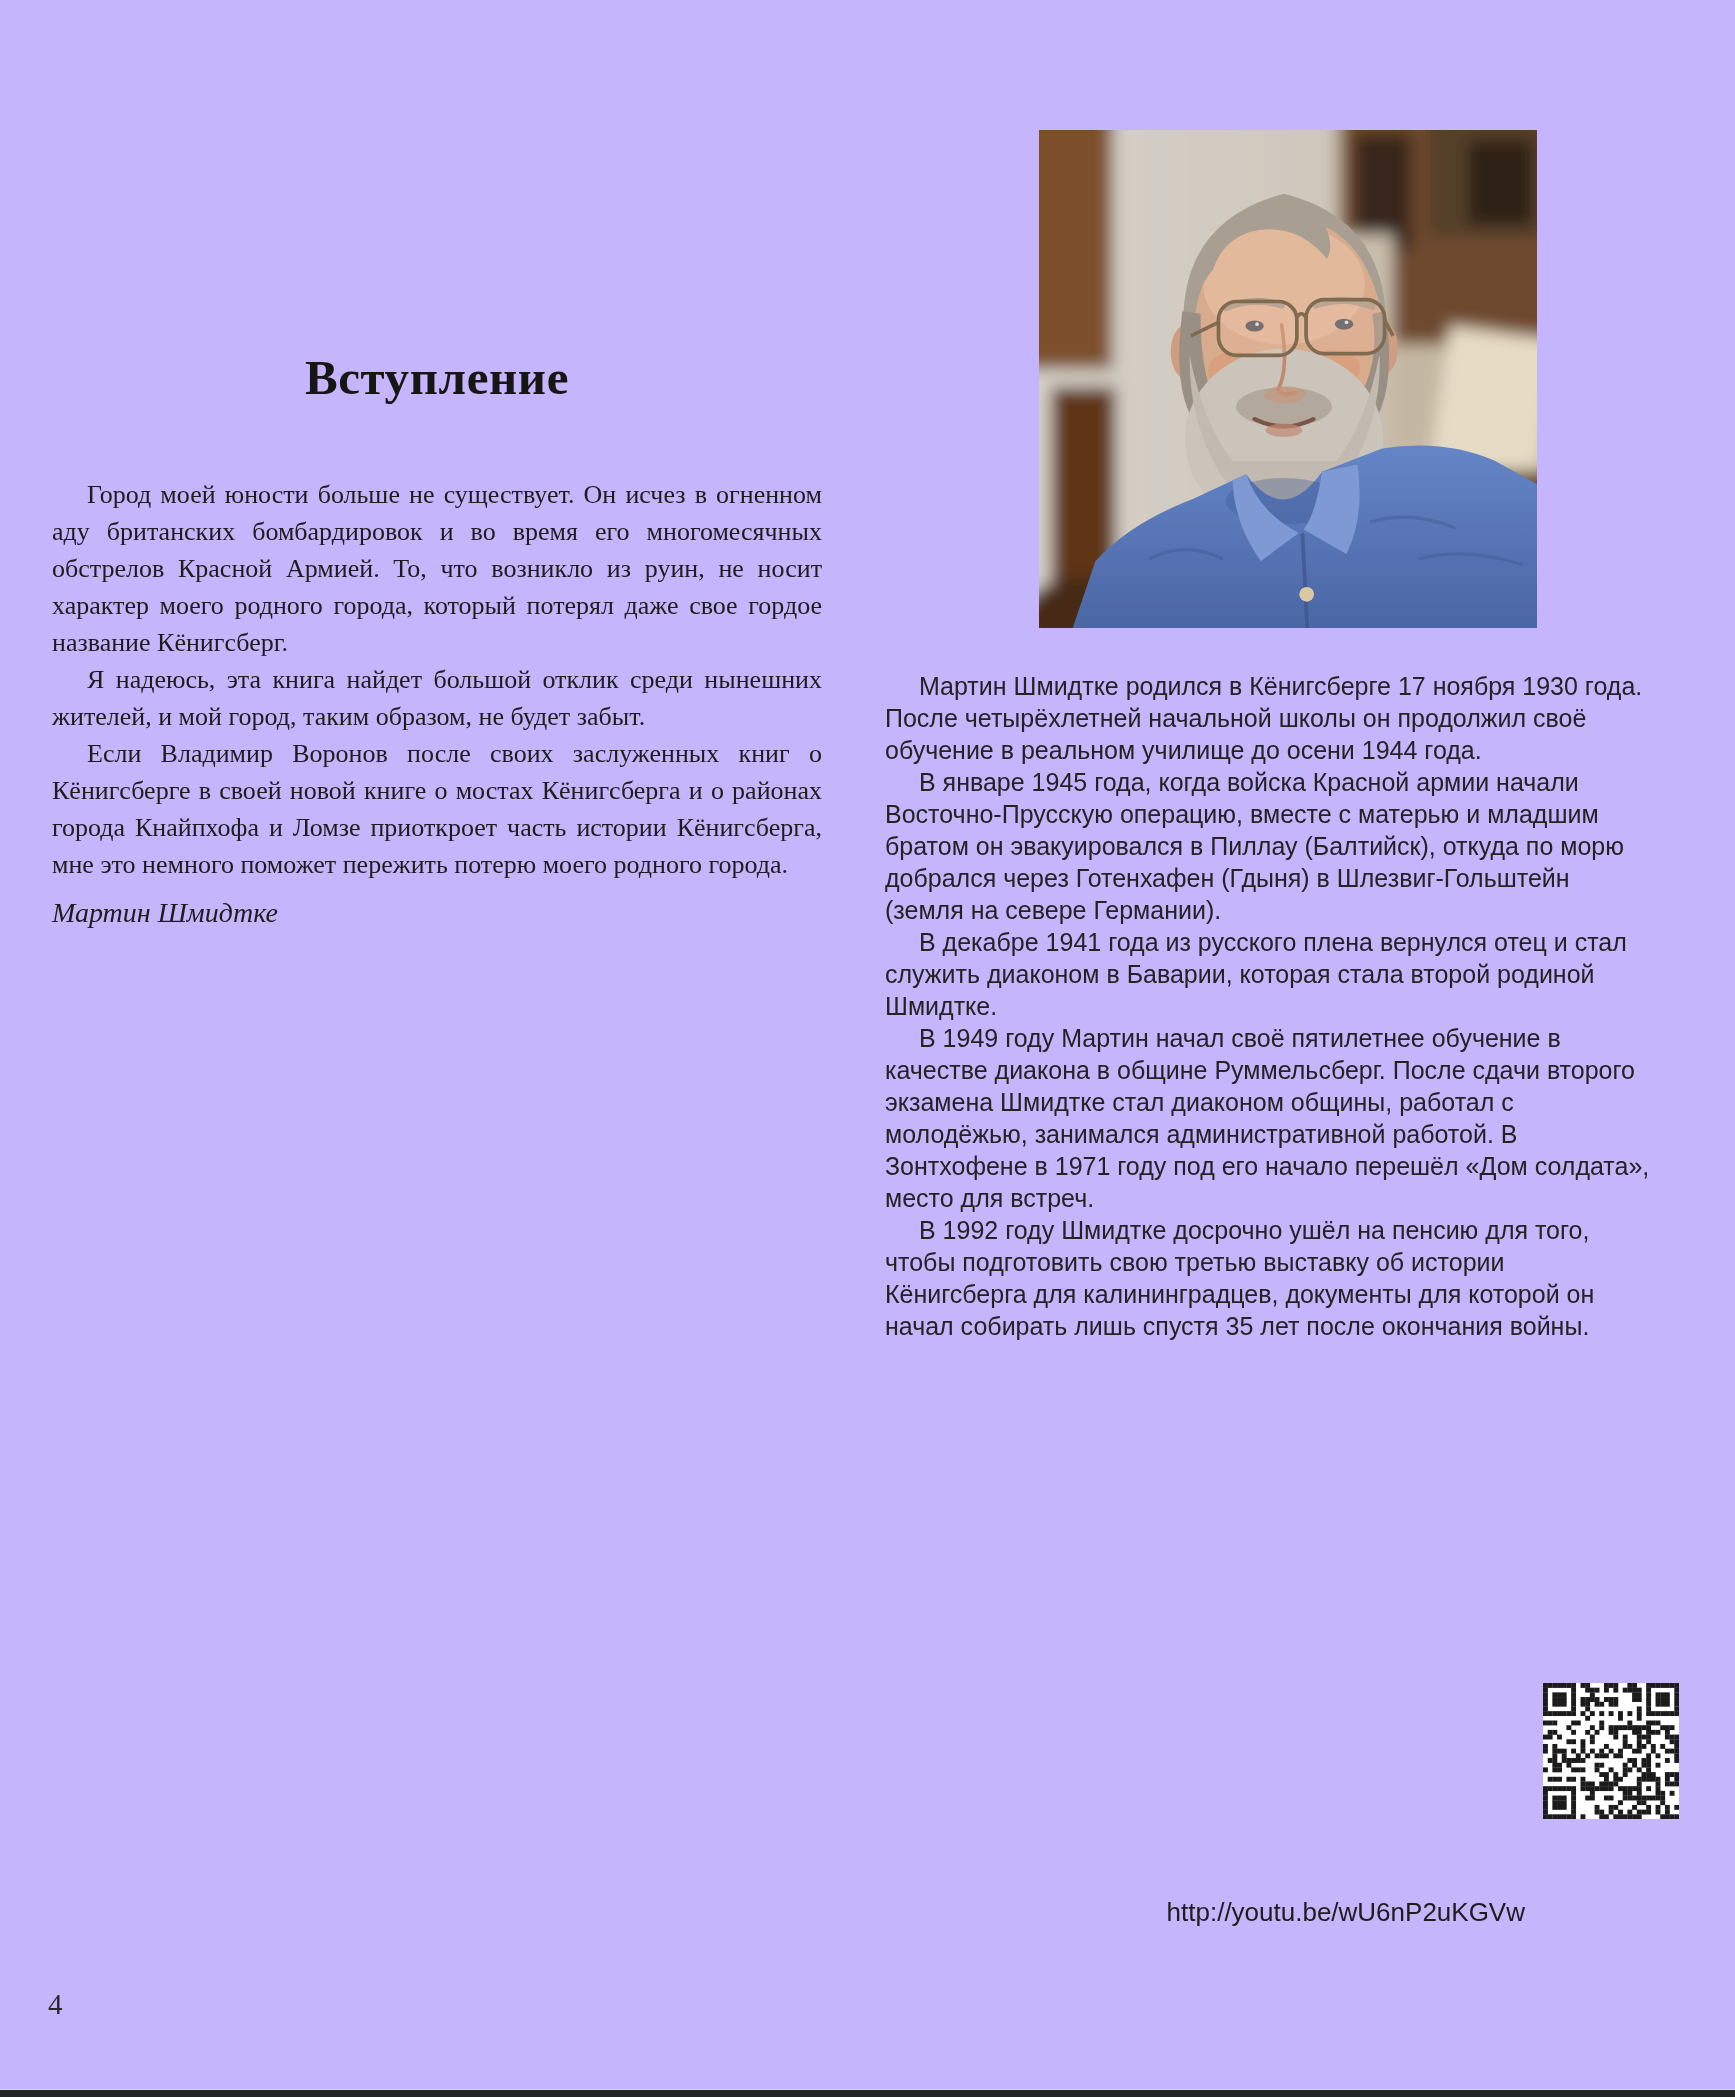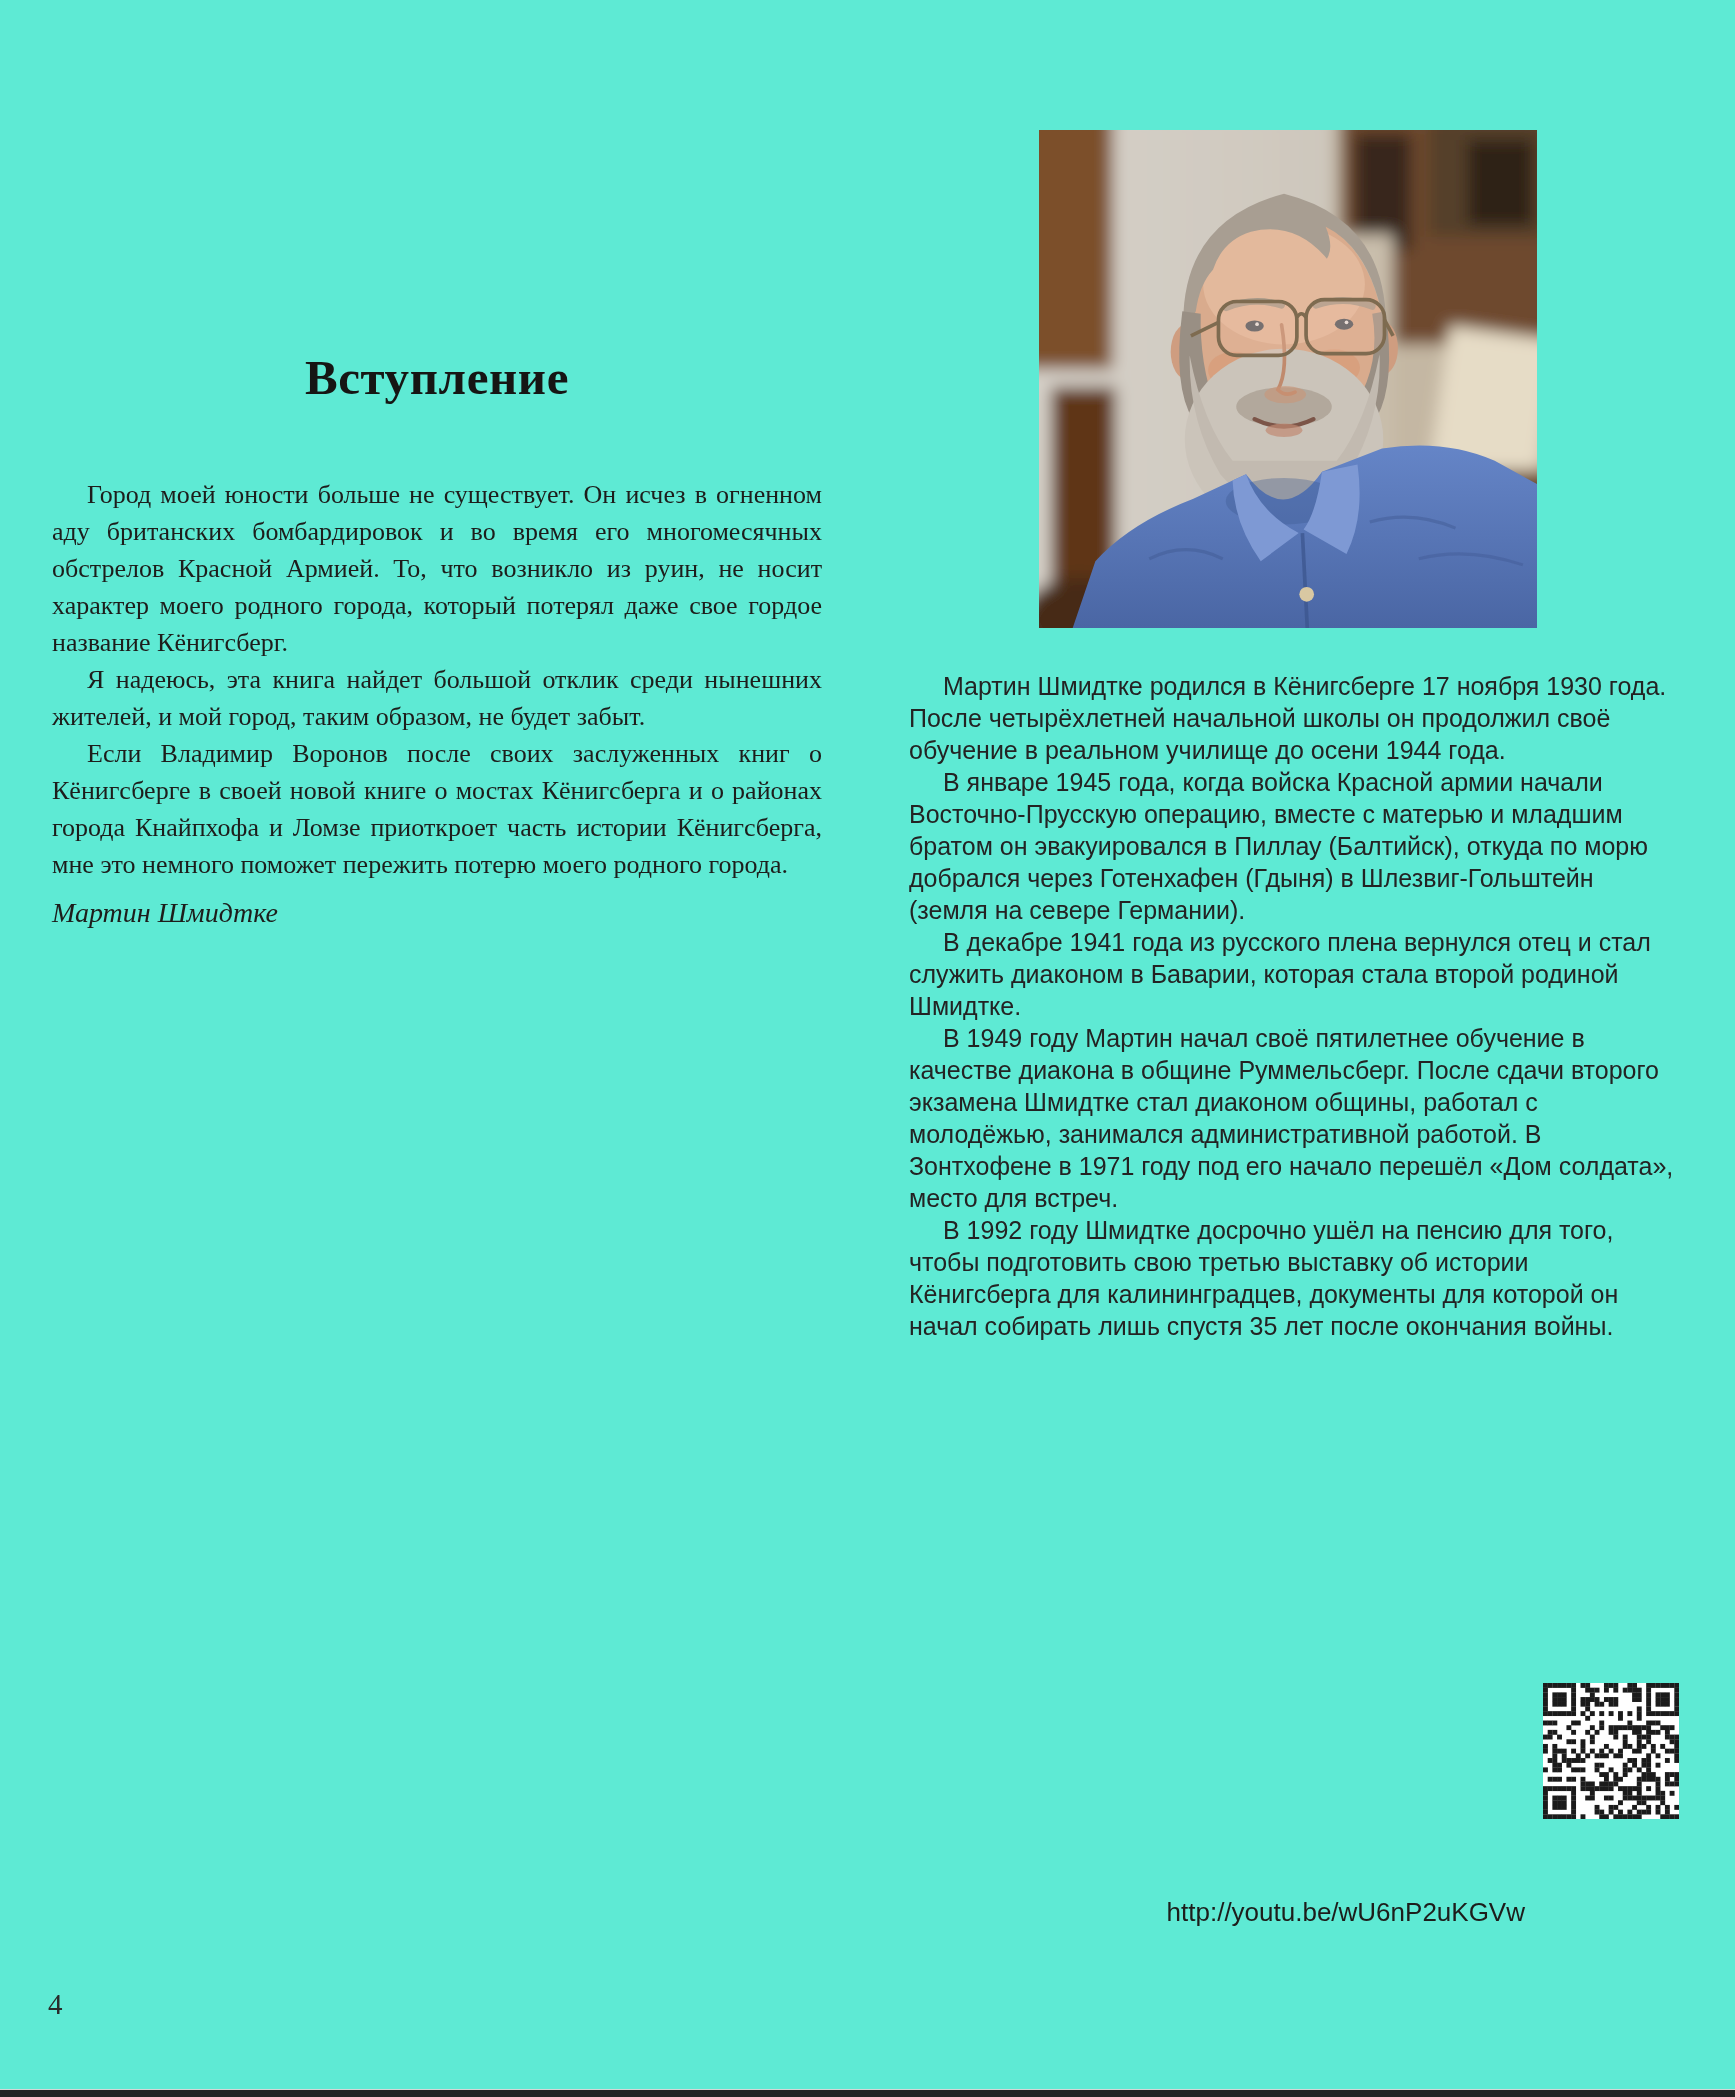--- a/index.html
+++ b/index.html
@@ -1,19 +1,19 @@
 <!DOCTYPE html>
 <html lang="ru" style="font-size:9.8px"><head>
 <meta charset="utf-8">
 <style>
   html,body{margin:0;padding:0;background:#e8e8e8;}
   .page{
     position:relative;
     width:1736px;height:2097px;
-    background:#5eead4;
+    background:#c4b5fd;
     overflow:hidden;
     font-family:"Liberation Serif", serif;
     color:#1d1d1b;
   }
   
   .left-col{
     position:absolute;left:52px;top:352px;width:770px;
   }
   .intro-title{
     margin:0 0 73px 0;
@@ -38,21 +38,21 @@
     color:#1d1d1b;
   }
   
   .photo{
     position:absolute;left:1039px;top:130px;width:498px;height:498px;
     overflow:hidden;
   }
   .photo svg{display:block;width:498px;height:498px;}
   
   .bio-col{
-    position:absolute;left:909px;top:670px;width:767px;
+    position:absolute;left:885px;top:670px;width:767px;
     font-family:"Liberation Sans", sans-serif;
   }
   .bio-col p{
     margin:0;
     font-size:25px;line-height:32px;
     text-indent:34px;
     text-align:left;
     color:#232323;
   }
   

